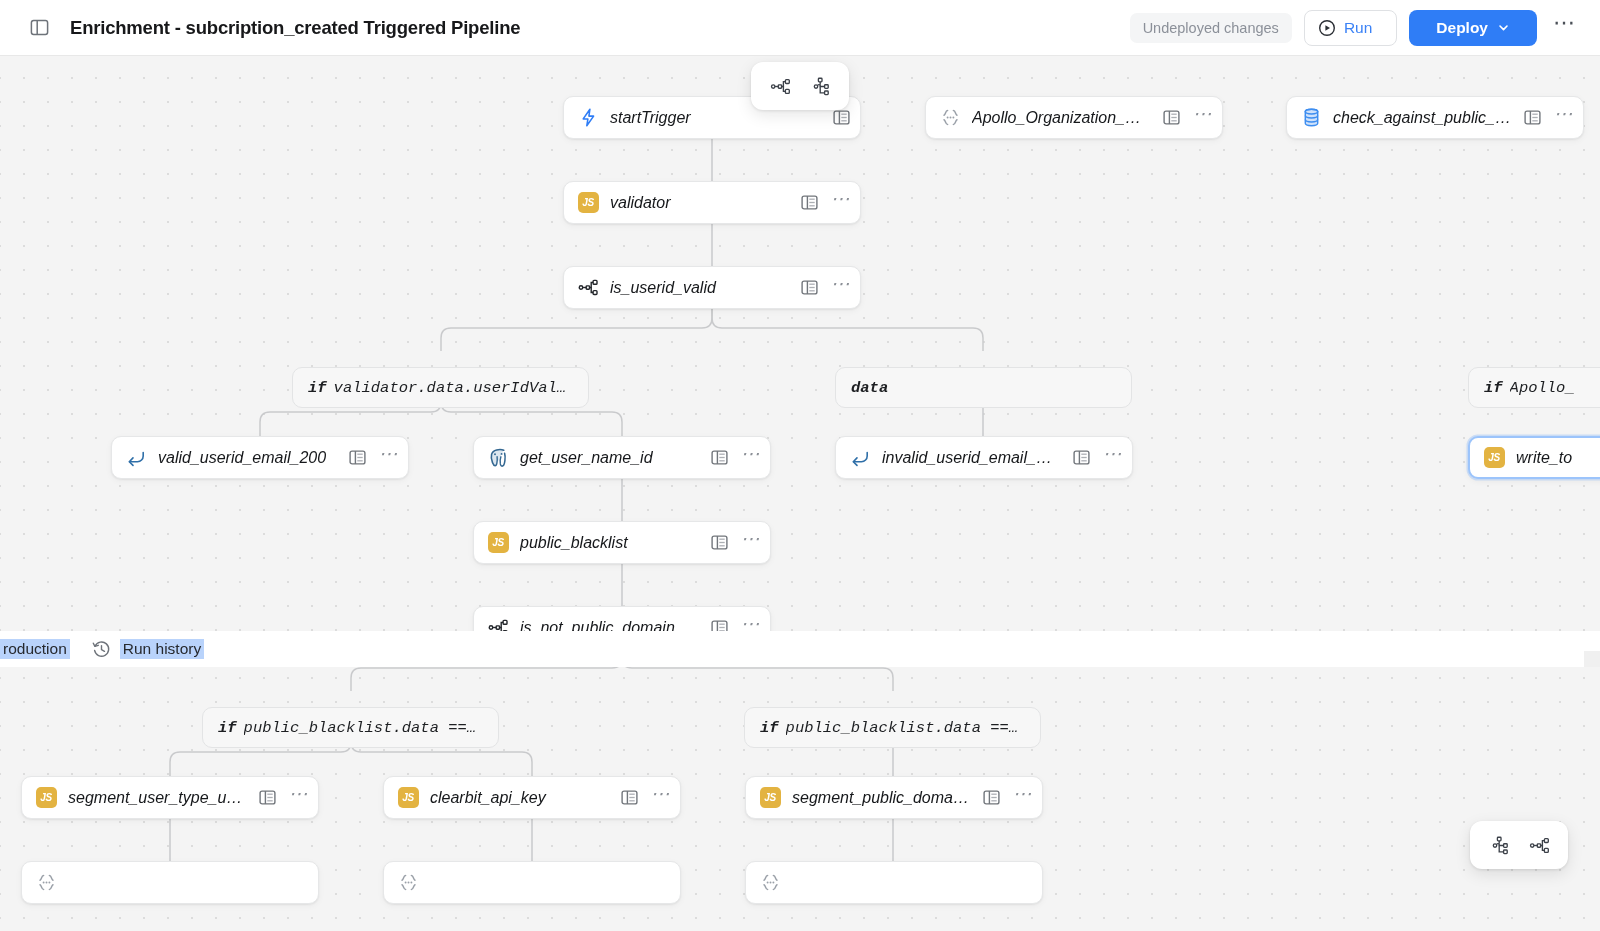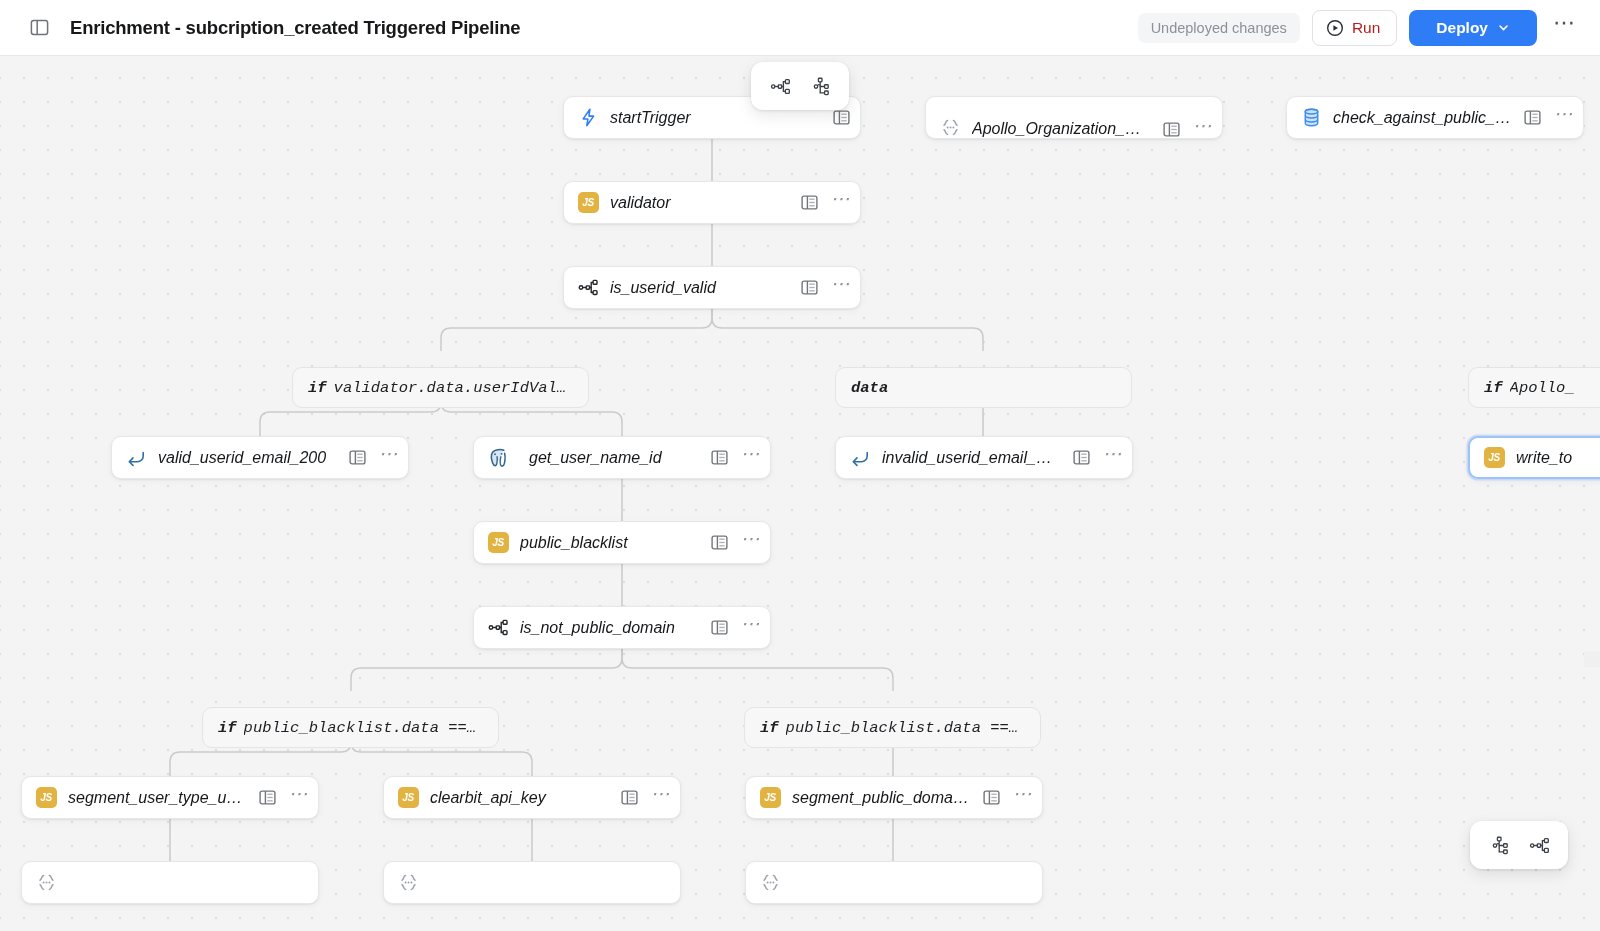--- a/index.html
+++ b/index.html
@@ -29,21 +29,21 @@
     margin-left: auto; display: flex; align-items: center; gap: 12px;
     padding-right: 20px;
   }
   #undeployed-badge {
     font-size: 14.5px; color: #8b9099; background: #f4f5f6;
     padding: 7px 13px; border-radius: 7px; white-space: nowrap;
   }
   #run-button {
     display: flex; align-items: center; gap: 8px;
     border: 1px solid #dfe1e4; background: #fff; border-radius: 8px;
-    padding: 8px 16px 8px 13px; font-size: 15.5px; color: #b91c1c;
+    padding: 8px 24px 8px 13px; font-size: 15.5px; color: #3b82f6;
     cursor: pointer; font-family: inherit;
   }
   #deploy-button {
     display: flex; align-items: center; gap: 9px;
     background: #2f7df6; border: none; border-radius: 8px;
     padding: 9px 27px; font-size: 15.5px; color: #fff; font-weight: 600;
     cursor: pointer; font-family: inherit;
   }
   #header-more {
     font-size: 22px; color: #4a4f57; cursor: pointer; letter-spacing: 1px;
@@ -283,21 +283,21 @@
           <span class="node-actions">
             <span class="node-panel-icon"><svg width="17" height="17" viewBox="0 0 17 17" fill="none">
    <rect x="1.1" y="2.1" width="14.8" height="12.8" rx="2.0" stroke="#53585f" stroke-width="1.4"></rect>
    <line x1="6.4" y1="2.1" x2="6.4" y2="14.9" stroke="#53585f" stroke-width="1.4"></line>
    <line x1="8.3" y1="5.2" x2="13.7" y2="5.2" stroke="#9a9ea4" stroke-width="1.3"></line>
    <line x1="8.3" y1="8.5" x2="13.7" y2="8.5" stroke="#9a9ea4" stroke-width="1.3"></line>
    <line x1="8.3" y1="11.8" x2="13.7" y2="11.8" stroke="#9a9ea4" stroke-width="1.3"></line>
               </svg></span>
           </span>
         </div>
-        <div class="node" style="left: 925px; top: 40px; width: 298px; align-items: flex-end;">
+        <div class="node" style="left: 925px; top: 40px; width: 298px;">
           <span class="node-icon">
             <svg width="21" height="21" viewBox="0 0 21 21" fill="none" stroke="#9aa0a8" stroke-width="1.5" stroke-linecap="round" stroke-linejoin="round">
       <path d="M7.6,3.6 C5.3,3.6 5.8,7.4 4.0,8.2 M7.6,17.4 C5.3,17.4 5.8,13.6 4.0,12.8"></path>
       <path d="M13.4,3.6 C15.7,3.6 15.2,7.4 17.0,8.2 M13.4,17.4 C15.7,17.4 15.2,13.6 17.0,12.8"></path>
       <circle cx="7.6" cy="10.5" r=".95" fill="#9aa0a8" stroke="none"></circle>
       <circle cx="10.5" cy="10.5" r=".95" fill="#9aa0a8" stroke="none"></circle>
       <circle cx="13.4" cy="10.5" r=".95" fill="#9aa0a8" stroke="none"></circle>
             </svg>
           </span>
           <span class="node-label">Apollo_Organization_E…</span>
@@ -386,21 +386,21 @@
             <span class="node-panel-icon"><svg width="17" height="17" viewBox="0 0 17 17" fill="none">
    <rect x="1.1" y="2.1" width="14.8" height="12.8" rx="2.0" stroke="#53585f" stroke-width="1.4"></rect>
    <line x1="6.4" y1="2.1" x2="6.4" y2="14.9" stroke="#53585f" stroke-width="1.4"></line>
    <line x1="8.3" y1="5.2" x2="13.7" y2="5.2" stroke="#9a9ea4" stroke-width="1.3"></line>
    <line x1="8.3" y1="8.5" x2="13.7" y2="8.5" stroke="#9a9ea4" stroke-width="1.3"></line>
    <line x1="8.3" y1="11.8" x2="13.7" y2="11.8" stroke="#9a9ea4" stroke-width="1.3"></line>
               </svg></span>
             <span class="node-more">⋯</span>
           </span>
         </div>
-        <div class="node" style="left: 473px; top: 380px; width: 298px; gap: 9px;">
+        <div class="node" style="left: 473px; top: 380px; width: 298px;">
           <span class="node-icon">
             <svg width="22" height="22" viewBox="0 0 22 22" fill="none">
       <path d="M16.8,3.2 C14.9,2.4 12.0,2.3 9.6,2.9 C7.2,3.5 5.2,5.0 4.6,7.3
                C3.9,9.9 4.5,13.1 5.5,15.6 C6.1,17.1 7.0,18.6 8.1,18.7
                C8.9,18.8 9.3,18.0 9.5,17.2" stroke="#336791" stroke-width="1.55" stroke-linecap="round" fill="#5a8fb8" fill-opacity=".22"></path>
       <path d="M13.5,17.6 C13.8,18.6 14.6,19.3 15.5,19.1 C17.0,18.8 17.6,15.9 17.9,13.6
                C18.2,11.2 18.3,8.4 17.6,6.2" stroke="#336791" stroke-width="1.55" stroke-linecap="round" fill="none"></path>
       <path d="M9.8,16.6 C10.3,14.6 10.4,12.0 10.1,9.6" stroke="#336791" stroke-width="1.4" stroke-linecap="round"></path>
       <path d="M13.3,16.4 C13.0,14.3 13.2,11.7 13.9,9.8" stroke="#336791" stroke-width="1.4" stroke-linecap="round"></path>
       <circle cx="8.0" cy="7.3" r=".95" fill="#336791"></circle>
@@ -582,15 +582,28 @@
           <span class="expr">public_blacklist.data ==…</span>
         </div>
         <div class="cond" style="left: 744px; top: 635px; width: 297px;">
           <span class="kw">if</span>
           <span class="expr">public_blacklist.data ==…</span>
         </div>
       </div>
 
   </div>
 
+  <div id="status-bar">
+    <span id="status-env" class="sel-text">roduction</span>
+    <div id="status-runhistory-group">
+      <span id="history-icon">
+        <svg width="19" height="19" viewBox="0 0 19 19" fill="none" stroke="#6e737a" stroke-width="1.4" stroke-linecap="round" stroke-linejoin="round">
+          <path d="M3.1,6.2 A7.1,7.1 0 1 1 2.6,10.4"></path>
+          <polyline points="1.3,3.2 2.9,6.4 6.3,5.3"></polyline>
+          <polyline points="9.5,5.6 9.5,9.7 12.5,11.3"></polyline>
+        </svg>
+      </span>
+      <span class="sel-text">Run history</span>
+    </div>
+  </div>
 
   <div id="scroll-corner"></div>
 </div>
 
 </body></html>

